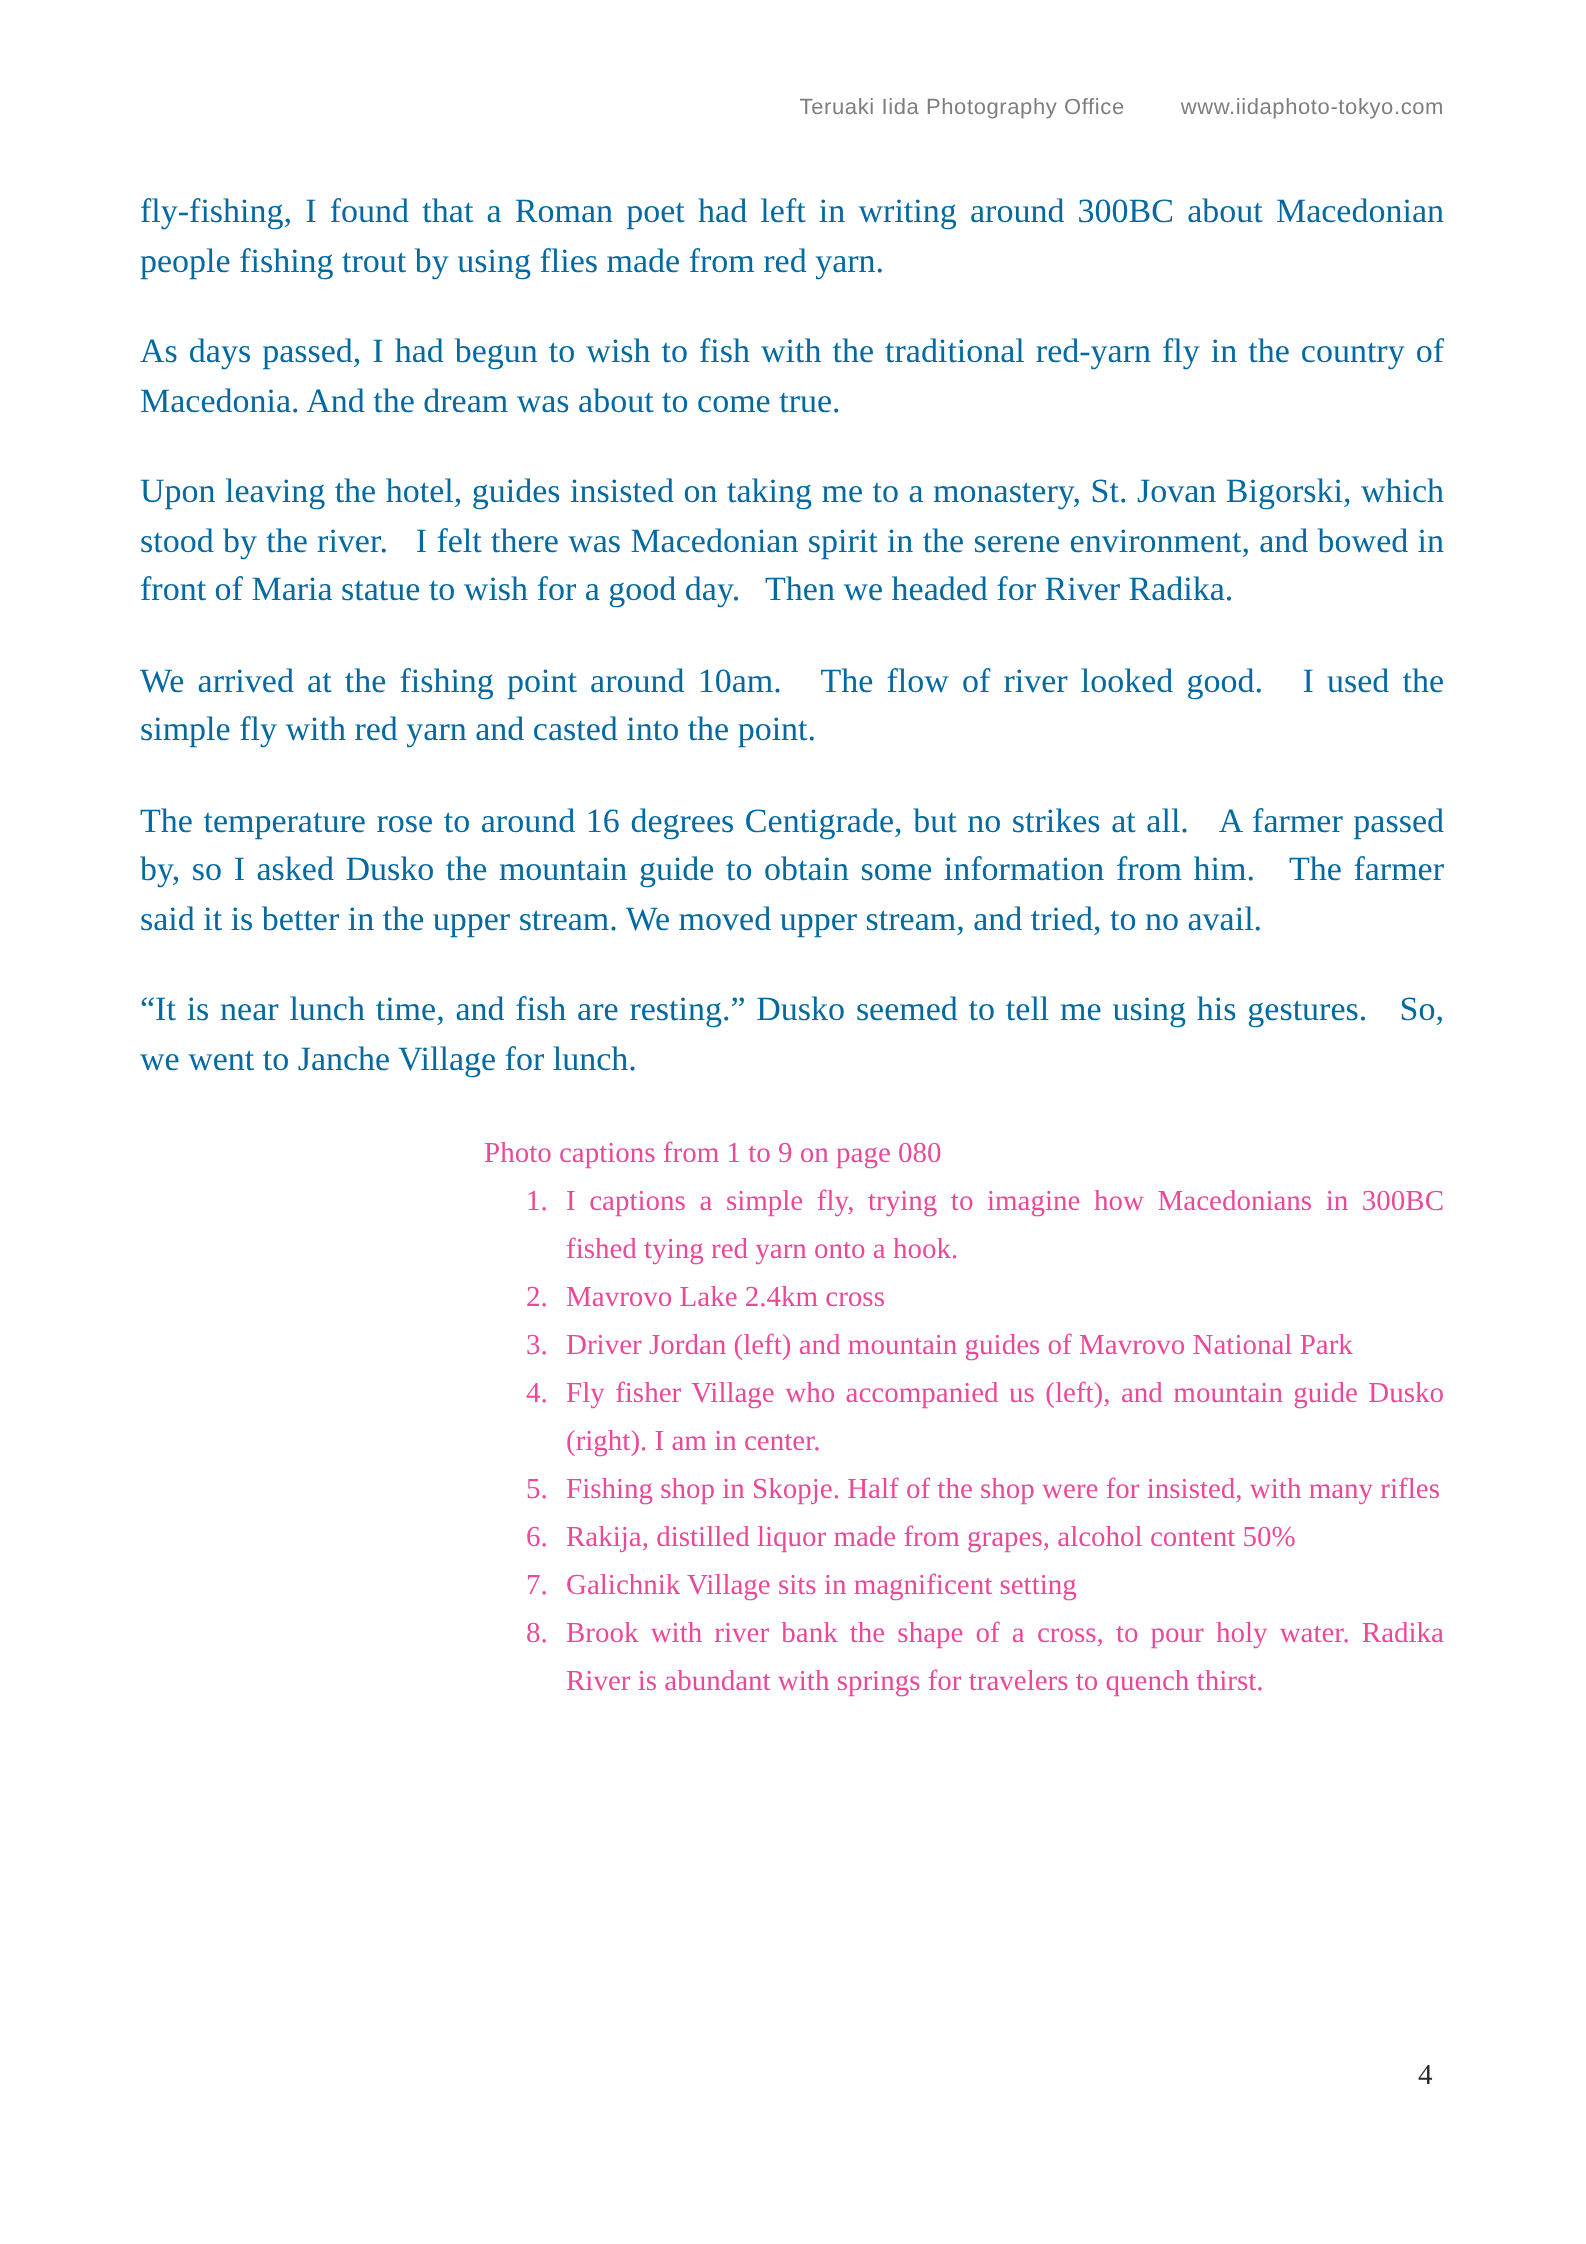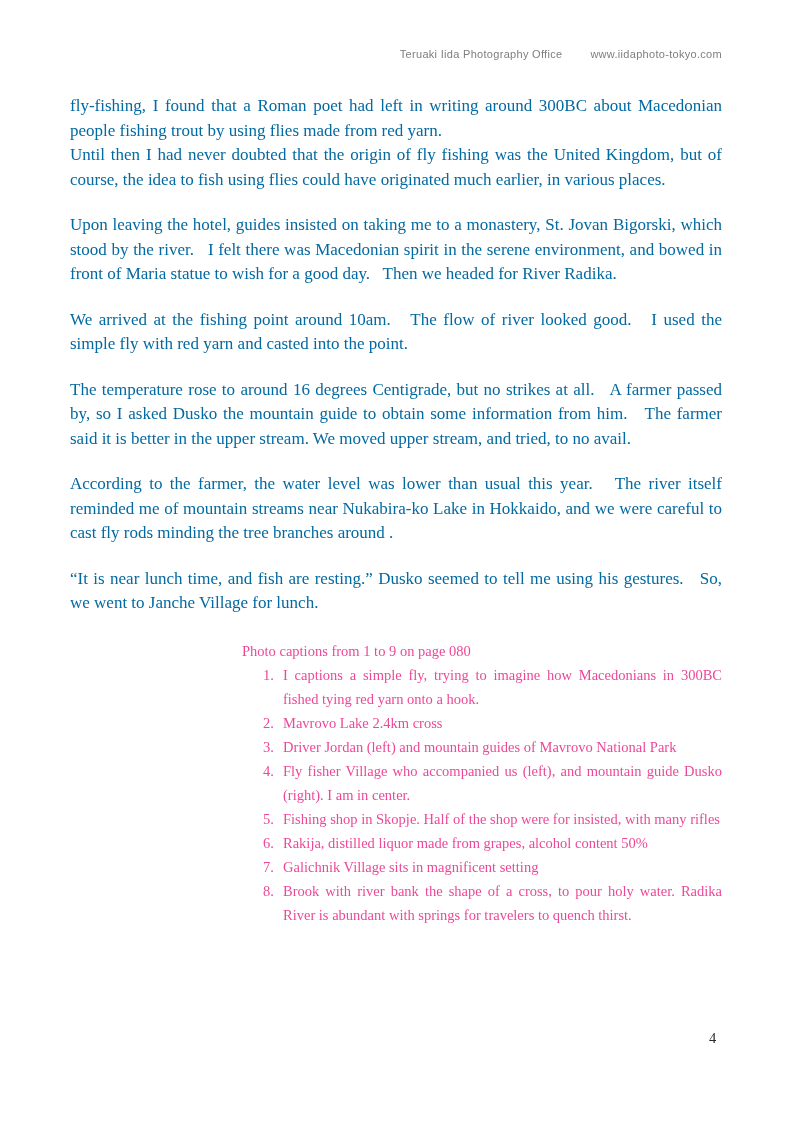--- a/index.html
+++ b/index.html
@@ -54,25 +54,24 @@
 <body>
 
 <div class="page">
 
   <div class="header">
     <span>Teruaki Iida Photography Office</span><span class="site">www.iidaphoto-tokyo.com</span>
   </div>
 
   <div class="body-text">
     <p class="para">fly-fishing, I found that a Roman poet had left in writing around 300BC about Macedonian people fishing trout by using flies made from red yarn.</p>
-    <p class="para">Until then I had never doubted that the origin of fly fishing was the United Kingdom, but of course, the idea to fish using flies could have originated much earlier, in various places.</p>
+    <p class="para gap">As days passed, I had begun to wish to fish with the traditional red-yarn fly in the country of Macedonia. And the dream was about to come true.</p>
     <p class="para gap">Upon leaving the hotel, guides insisted on taking me to a monastery, St. Jovan Bigorski, which stood by the river.&nbsp;&nbsp; I felt there was Macedonian spirit in the serene environment, and bowed in front of Maria statue to wish for a good day.&nbsp;&nbsp; Then we headed for River Radika.</p>
     <p class="para gap">We arrived at the fishing point around 10am.&nbsp;&nbsp; The flow of river looked good.&nbsp;&nbsp; I used the simple fly with red yarn and casted into the point.</p>
     <p class="para gap">The temperature rose to around 16 degrees Centigrade, but no strikes at all.&nbsp;&nbsp; A farmer passed by, so I asked Dusko the mountain guide to obtain some information from him.&nbsp;&nbsp; The farmer said it is better in the upper stream. We moved upper stream, and tried, to no avail.</p>
-    <p class="para gap">According to the farmer, the water level was lower than usual this year.&nbsp;&nbsp; The river itself reminded me of mountain streams near Nukabira-ko Lake in Hokkaido, and we were careful to cast fly rods minding the tree branches around .</p>
     <p class="para gap">“It is near lunch time, and fish are resting.” Dusko seemed to tell me using his gestures.&nbsp;&nbsp; So, we went to Janche Village for lunch.</p>
   </div>
 
   <div class="captions">
     <p class="cap-heading">Photo captions from 1 to 9 on page 080</p>
 
     <div class="cap-item">
       <span class="cap-num">1.</span>
       <p class="cap-text">I captions a simple fly, trying to imagine how Macedonians in 300BC fished tying red yarn onto a hook.</p>
     </div>

